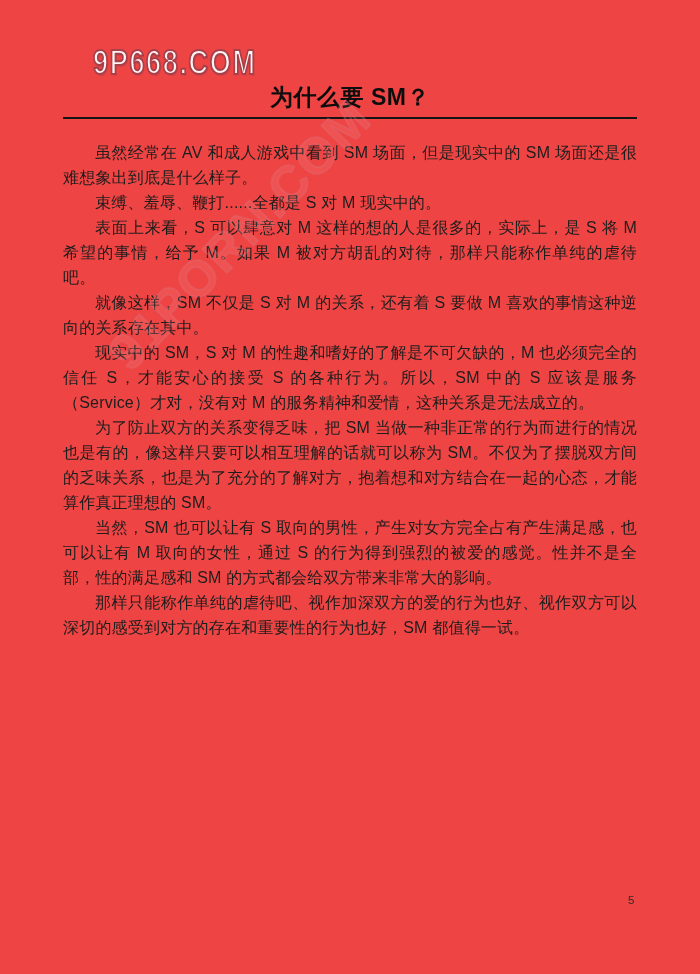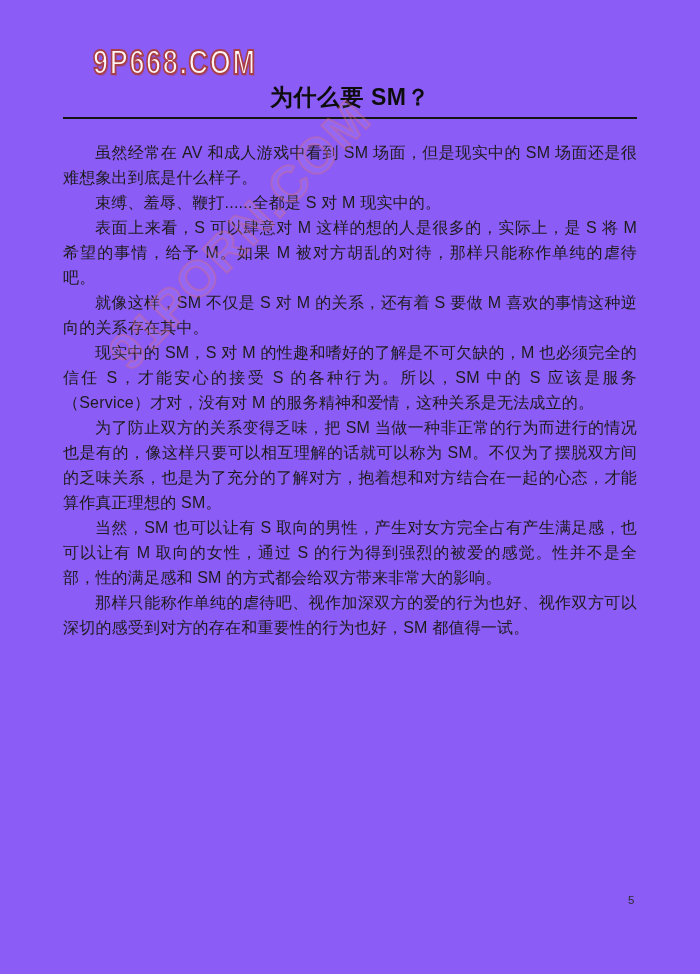--- a/index.html
+++ b/index.html
@@ -1,21 +1,21 @@
 <!DOCTYPE html>
 <html><head>
 <meta charset="utf-8">
 <style>
   html, body { margin: 0; padding: 0; background: #e9e9e9; }
   .page {
     position: relative;
     width: 700px;
     height: 974px;
     margin: 0 auto;
-    background: #8b5cf6;
+    background: #ef4444;
     overflow: hidden;
     font-family: "Liberation Sans", "DejaVu Sans", sans-serif;
   }
   .watermark-top {
     position: absolute;
     top: 42px;
     left: 93px;
     font-size: 33px;
     font-weight: 700;
     letter-spacing: 2px;

